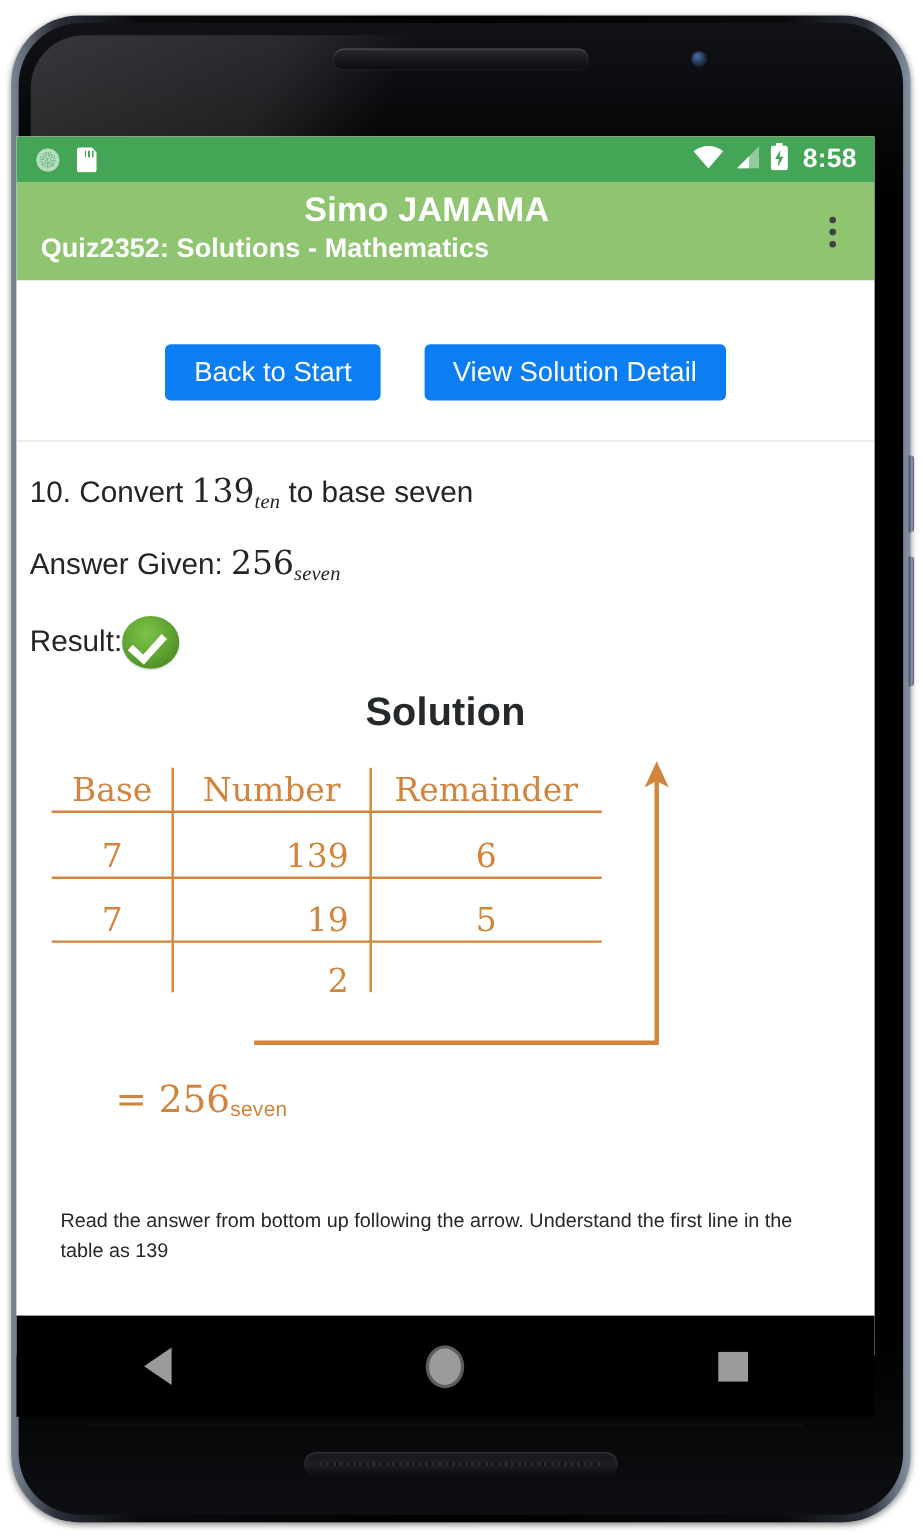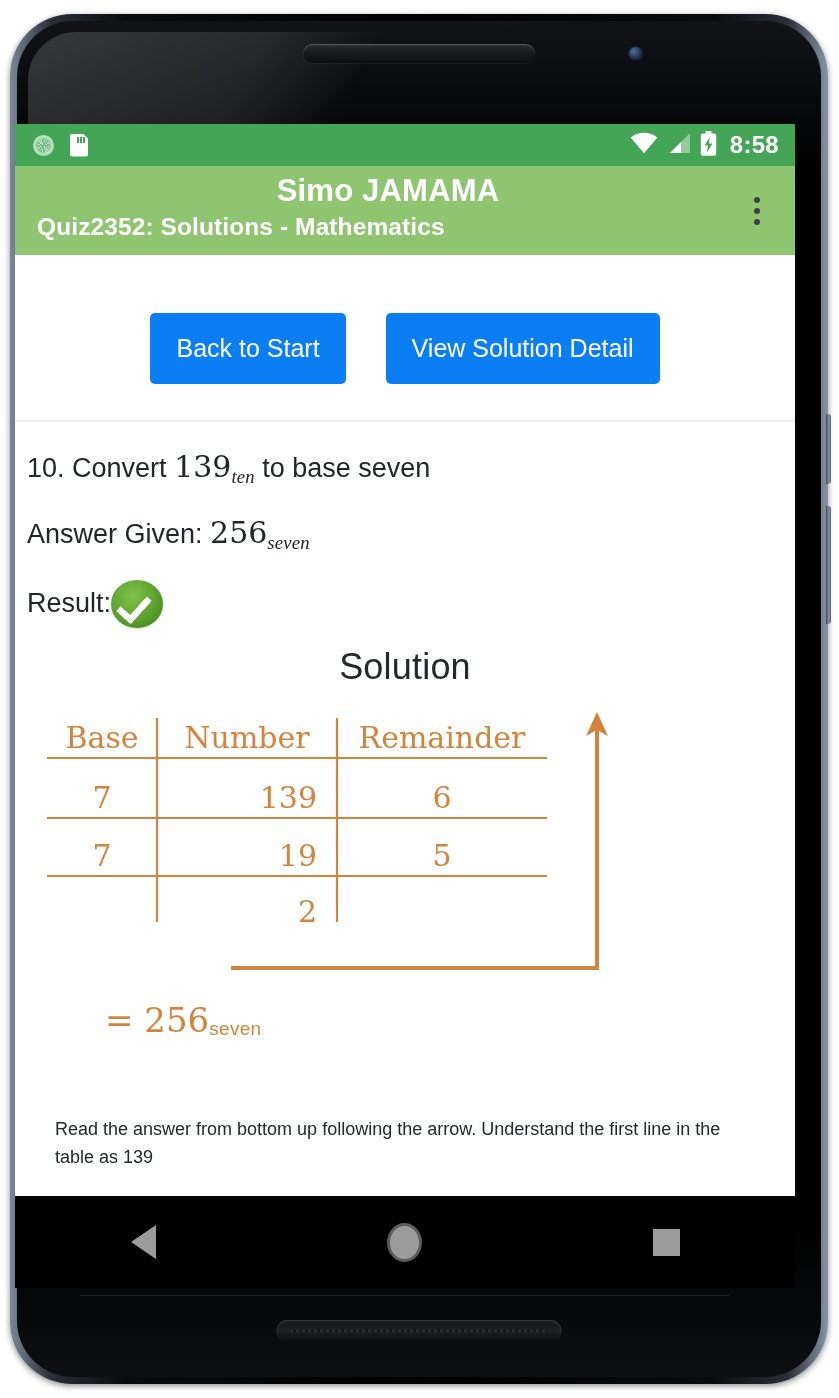--- a/index.html
+++ b/index.html
@@ -212,21 +212,21 @@
     padding: 58px 0 36px 0;
   }
   .btn {
     background: #0b7ef4;
     color: #ffffff;
     border: none;
     border-radius: 5px;
     font-family: "Liberation Sans", sans-serif;
     font-size: 25px;
     font-weight: 400;
-    padding: 21px 26px;
+    padding: 11px 26px;
     cursor: pointer;
     line-height: 1.18;
     white-space: nowrap;
   }
   .divider {
     height: 2px;
     background: #eceff1;
     width: 100%;
   }
 
@@ -272,21 +272,21 @@
     width: 13px; height: 25px;
     border: solid #ffffff;
     border-width: 0 7px 7px 0;
     transform: rotate(42deg);
     border-radius: 1px;
   }
 
   .solution-title {
     text-align: center;
     font-size: 36px;
-    font-weight: 400;
+    font-weight: 700;
     color: #25292c;
     margin: 18px 0 0 0;
     letter-spacing: .2px;
   }
 
   
   .figure {
     position: relative;
     height: 380px;
     margin-top: 22px;

